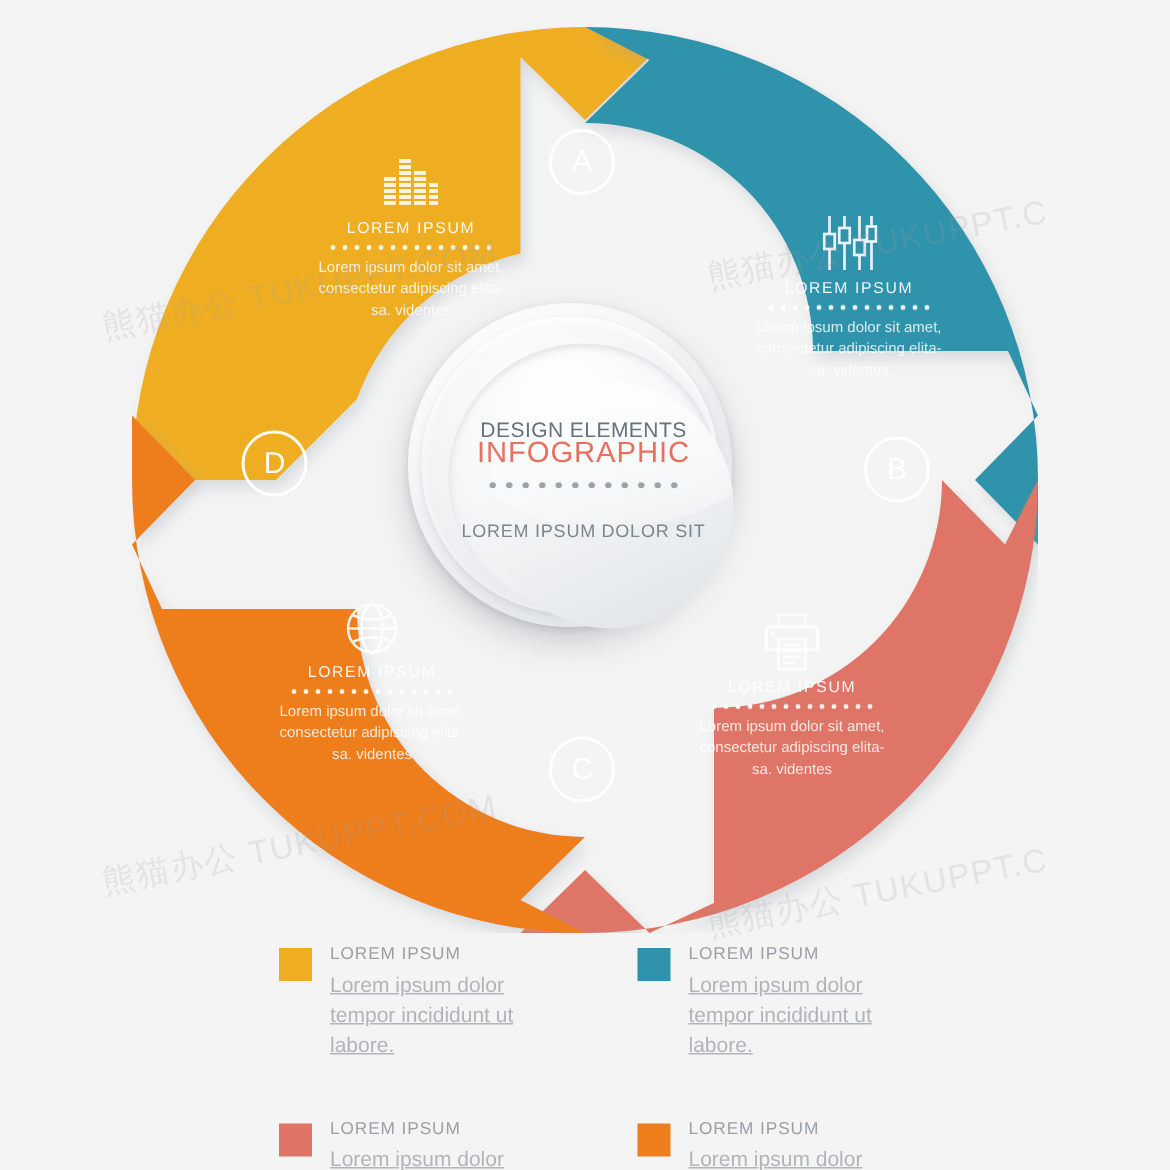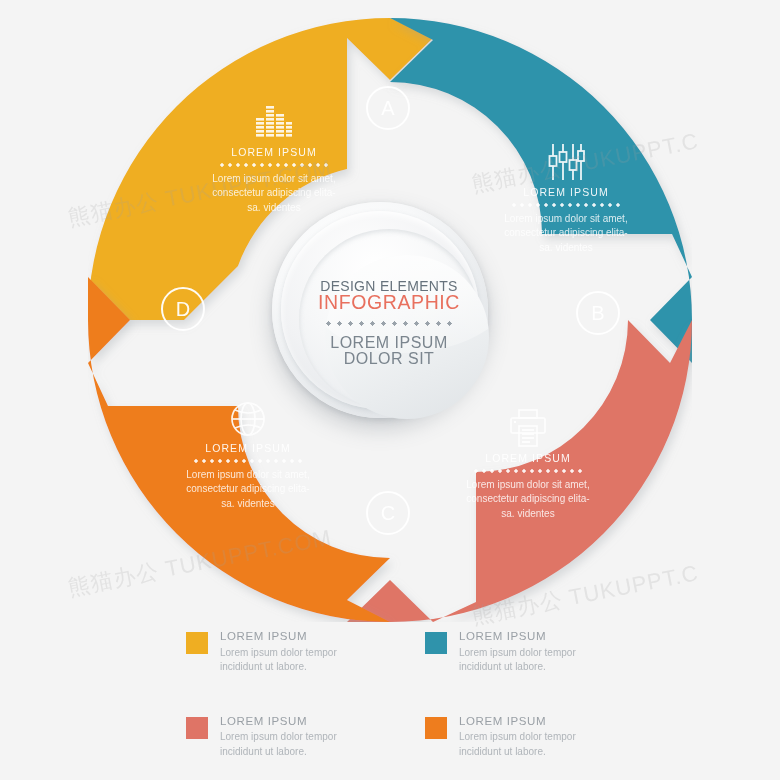--- a/index.html
+++ b/index.html
@@ -108,22 +108,22 @@
   #hub-dots {
     margin: 8px auto 0;
     width: 132px;
     height: 5px;
     background-image: radial-gradient(circle, #9aa3ab 0 2px, transparent 2.2px);
     background-size: 11px 5px;
     background-repeat: repeat-x;
     background-position: left center;
   }
   #hub-tag {
-    margin-top: 9px;
-    font-size: 16px;
+    margin-top: 22px;
+    font-size: 12px;
     letter-spacing: 0.5px;
     color: #7b858e;
     line-height: 1;
   }
 
   
   .seg-content {
     position: absolute;
     width: 152px;
     text-align: center;
@@ -209,24 +209,25 @@
     margin-left: 12px;
   }
   .legend-title {
     font-size: 11.5px;
     letter-spacing: 0.6px;
     color: #9aa0a6;
     line-height: 1.1;
   }
   .legend-desc {
     margin-top: 3px;
-    font-size: 10px;
+    font-size: 14px;
     line-height: 1.45;
     color: #b0b5ba;
     max-width: 140px;
+    text-decoration: underline;
   }
 
   
   .wm {
     position: absolute;
     color: rgba(160,160,160,0.20);
     font-size: 22px;
     letter-spacing: 1px;
     white-space: nowrap;
     transform: rotate(-11deg);

